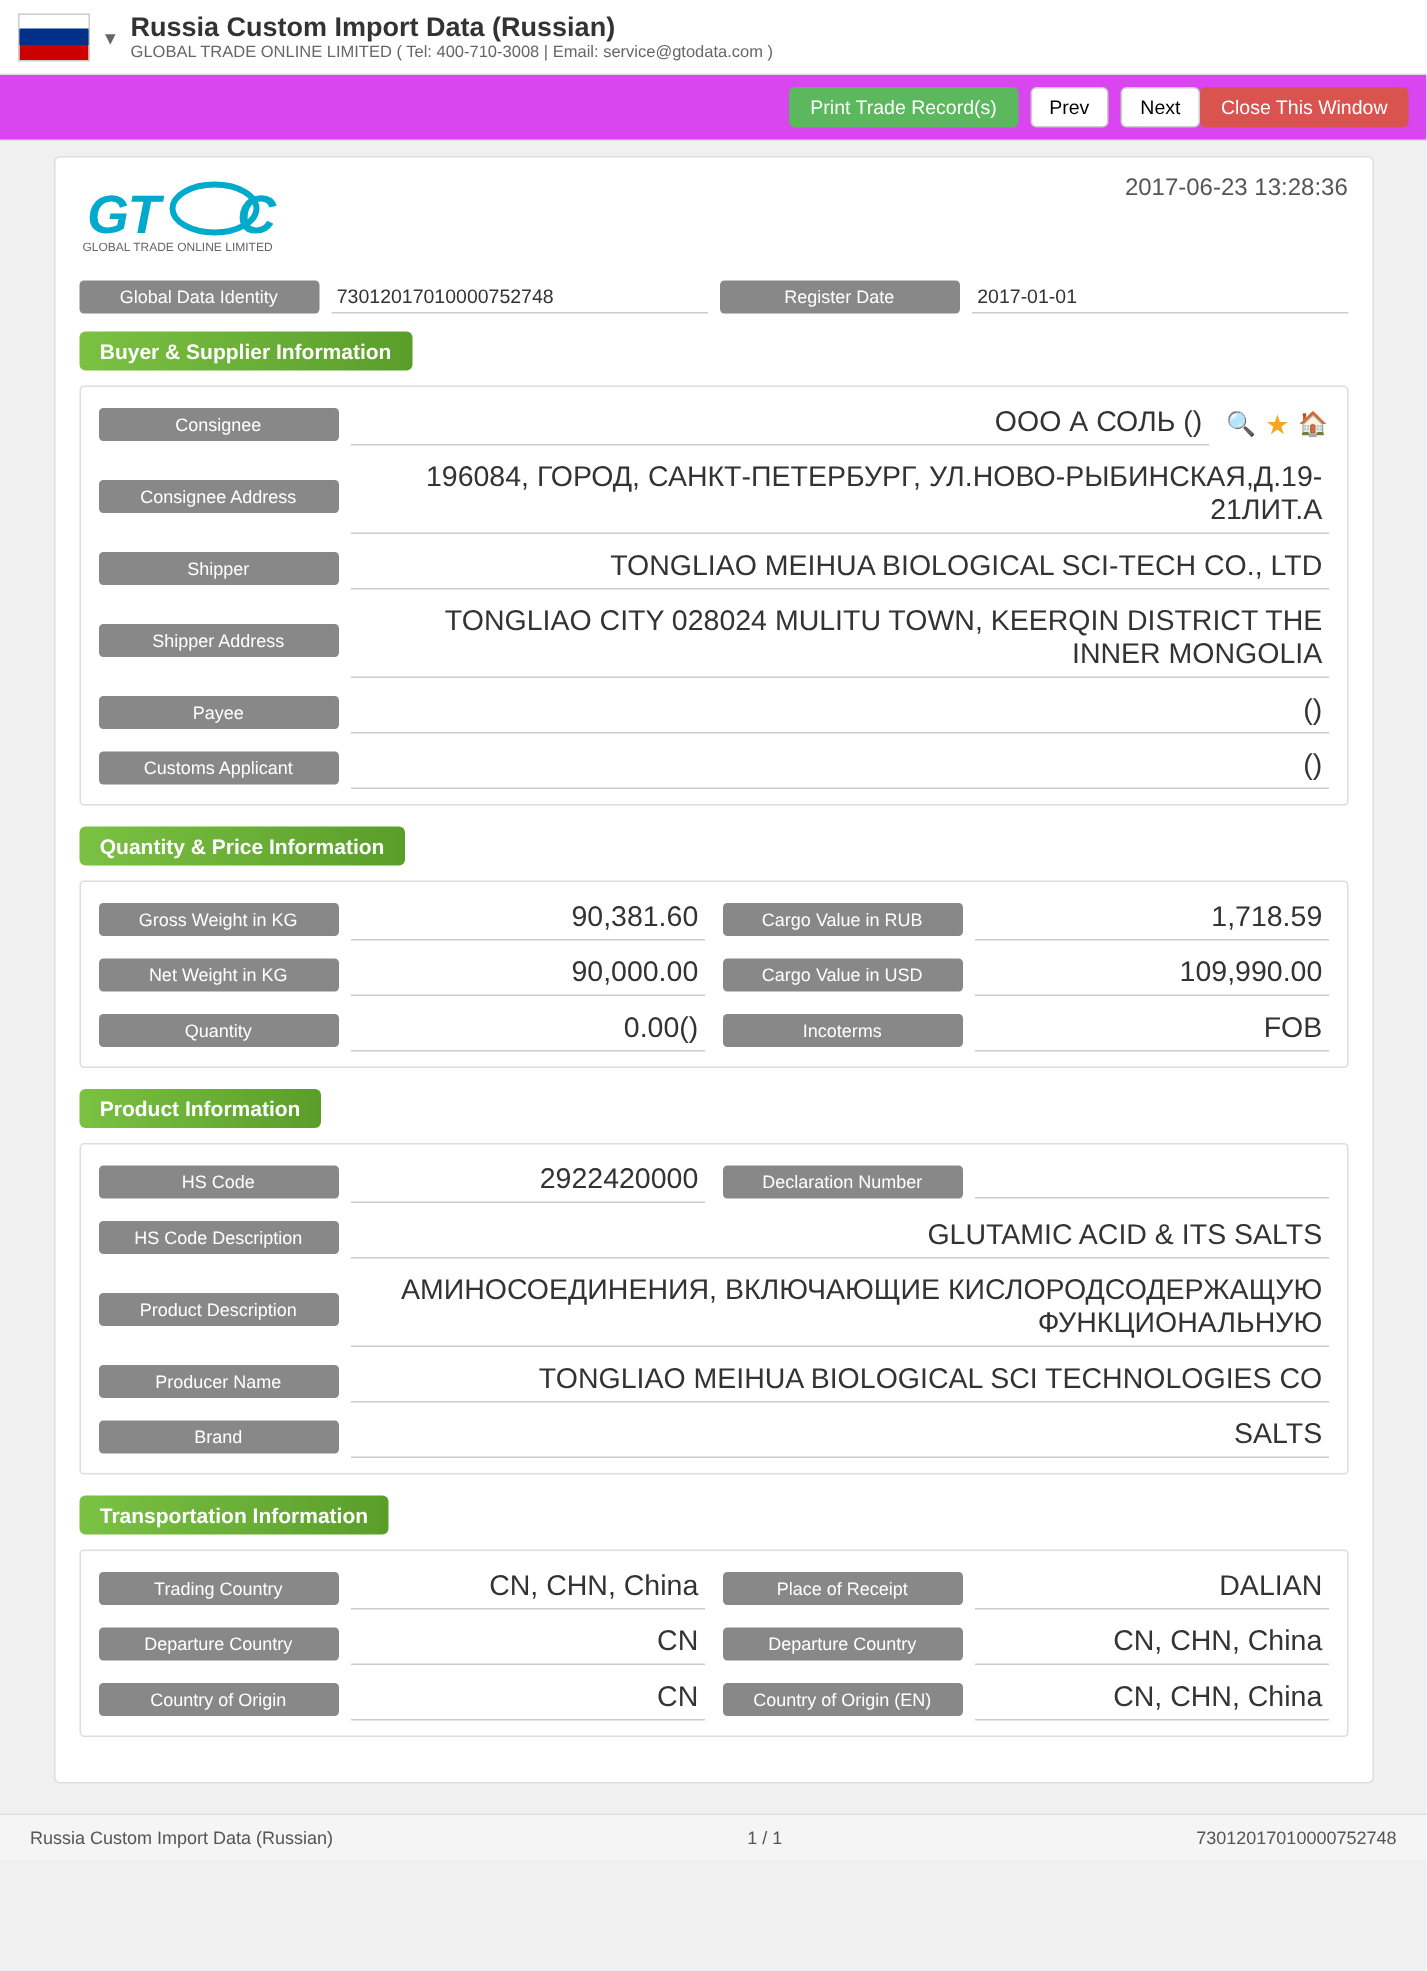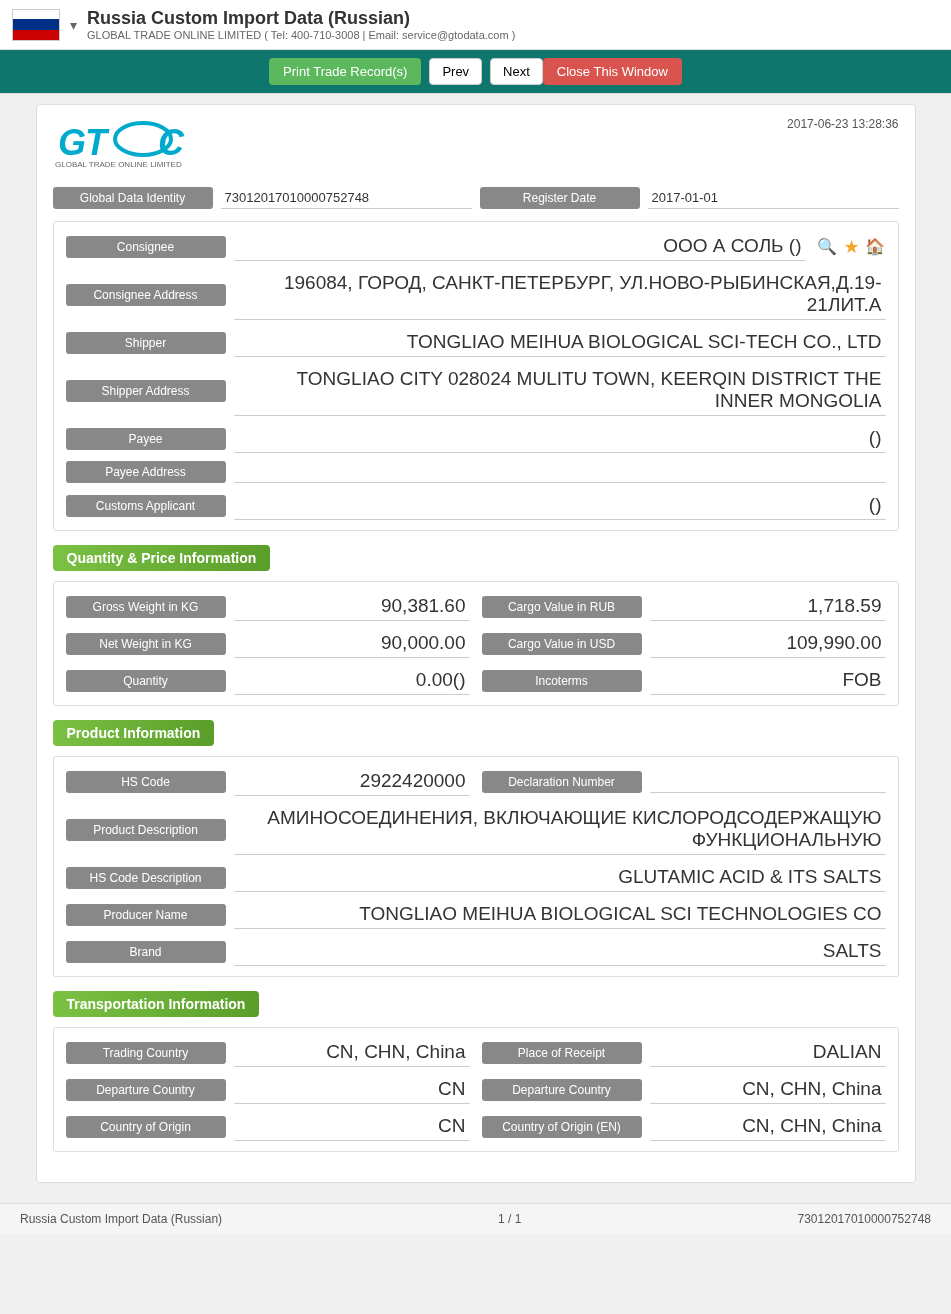--- a/index.html
+++ b/index.html
@@ -23,24 +23,24 @@
     .flag-icon::after {
       content: '';
       position: absolute;
       top: 33%; left: 0; right: 0; bottom: 33%;
       background: #003087;
     }
     .header-title { font-size: 18px; font-weight: bold; color: #333; }
     .header-subtitle { font-size: 11px; color: #666; }
 
     .toolbar {
-      background: #0f766e;
+      background: #d946ef;
       padding: 8px 12px;
       display: flex;
-      justify-content: center;
+      justify-content: flex-end;
       align-items: center;
       border-bottom: 1px solid #ddd;
     }
     .toolbar-left { display: flex; gap: 8px; align-items: center; }
     .btn-print {
       background: #5cb85c;
       color: #fff;
       border: none;
       padding: 6px 14px;
       border-radius: 4px;
@@ -79,21 +79,21 @@
       padding: 12px 16px 16px;
     }
 
     .record-header {
       display: flex;
       justify-content: space-between;
       align-items: flex-start;
       margin-bottom: 12px;
     }
     .logo-area { }
-    .record-datetime { font-size: 12px; color: #555; text-align: right; }
+    .record-datetime { font-size: 16px; color: #555; text-align: right; }
 
     .identity-row {
       display: flex;
       align-items: center;
       gap: 8px;
       margin-bottom: 12px;
     }
     .field-label {
       background: #888;
       color: #fff;
@@ -230,20 +230,21 @@
     </div>
 
     <div class="identity-row">
       <span class="field-label">Global Data Identity</span>
       <span class="field-value">73012017010000752748</span>
       <span class="field-label">Register Date</span>
       <span class="field-value">2017-01-01</span>
     </div>
 
     <div class="section">
+      <div class="section-title">Buyer &amp; Supplier Information</div>
       <div class="section-body">
 
         <div class="consignee-row">
           <span class="field-label">Consignee</span>
           <span class="field-value-inline">ООО А СОЛЬ ()</span>
           <div class="consignee-icons">
             <span class="icon-search">🔍</span>
             <span class="icon-star">★</span>
             <span class="icon-home">🏠</span>
           </div>
@@ -262,24 +263,20 @@
         <div class="field-row">
           <span class="field-label">Shipper Address</span>
           <span class="field-value-inline">TONGLIAO CITY 028024 MULITU TOWN, KEERQIN DISTRICT THE INNER MONGOLIA</span>
         </div>
 
         <div class="field-row">
           <span class="field-label">Payee</span>
           <span class="field-value-inline">()</span>
         </div>
 
-        <div class="field-row">
-          <span class="field-label">Payee Address</span>
-          <span class="field-value-inline"></span>
-        </div>
 
         <div class="field-row">
           <span class="field-label">Customs Applicant</span>
           <span class="field-value-inline">()</span>
         </div>
 
       </div>
     </div>
 
     <div class="section">
@@ -331,27 +328,27 @@
             <span class="field-label">HS Code</span>
             <span class="field-value-inline">2922420000</span>
           </div>
           <div class="field-col">
             <span class="field-label">Declaration Number</span>
             <span class="field-value-inline"></span>
           </div>
         </div>
 
         <div class="field-row">
+          <span class="field-label">HS Code Description</span>
+          <span class="field-value-inline">GLUTAMIC ACID &amp; ITS SALTS</span>
+        </div>
+
+        <div class="field-row">
           <span class="field-label">Product Description</span>
           <span class="field-value-inline">АМИНОСОЕДИНЕНИЯ, ВКЛЮЧАЮЩИЕ КИСЛОРОДСОДЕРЖАЩУЮ ФУНКЦИОНАЛЬНУЮ</span>
-        </div>
-
-        <div class="field-row">
-          <span class="field-label">HS Code Description</span>
-          <span class="field-value-inline">GLUTAMIC ACID &amp; ITS SALTS</span>
         </div>
 
         <div class="field-row">
           <span class="field-label">Producer Name</span>
           <span class="field-value-inline">TONGLIAO MEIHUA BIOLOGICAL SCI TECHNOLOGIES CO</span>
         </div>
 
         <div class="field-row-double">
           <div class="field-col">
             <span class="field-label">Brand</span>

